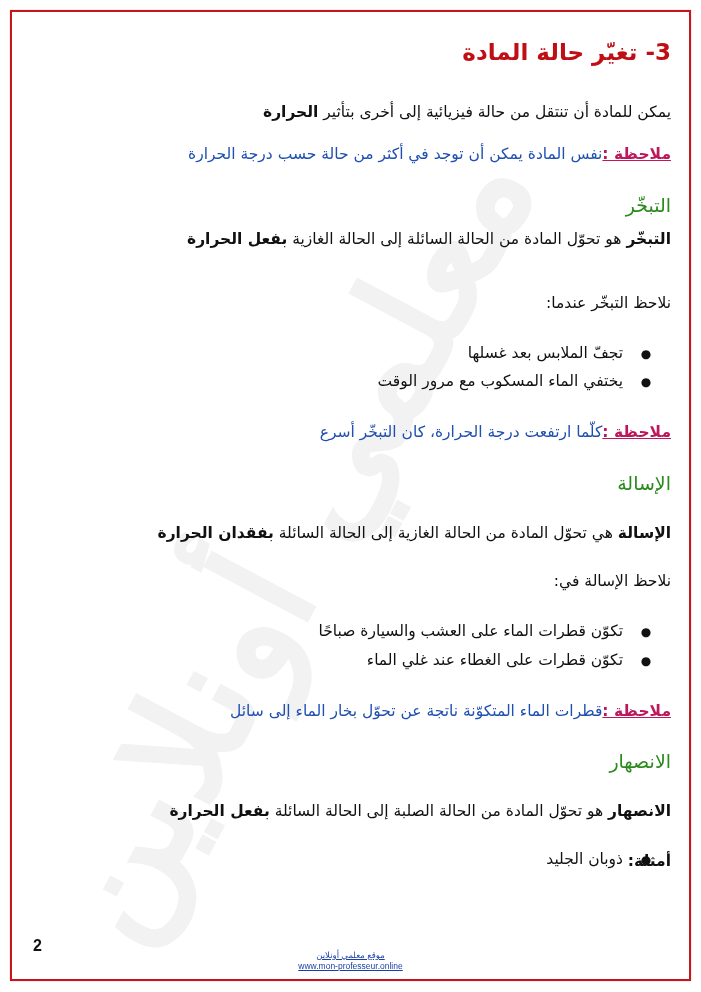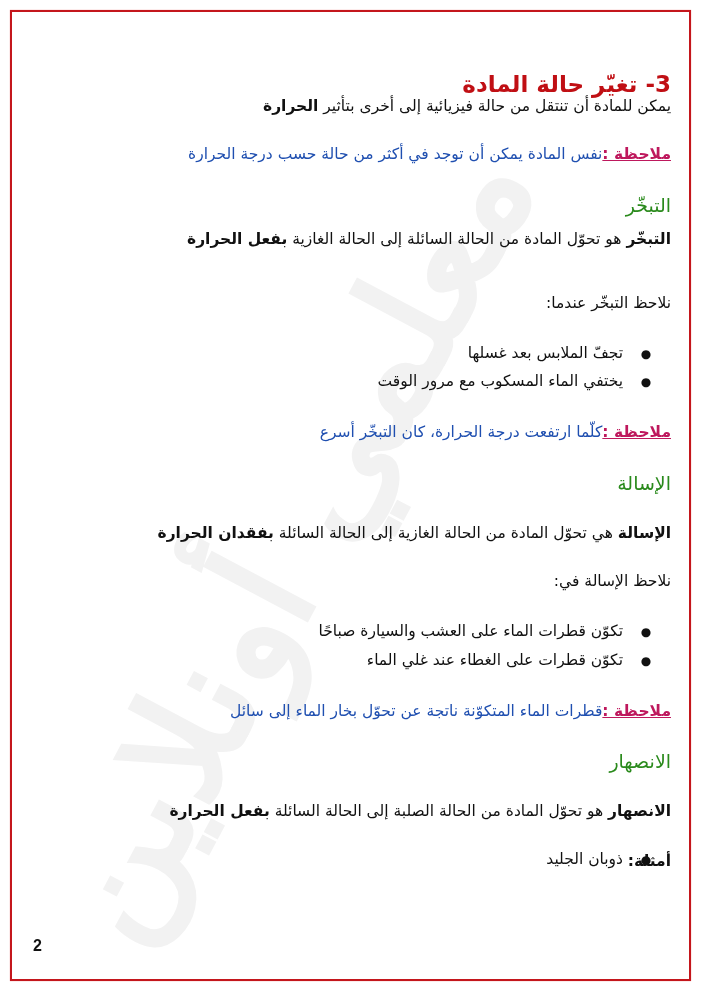--- a/index.html
+++ b/index.html
@@ -54,21 +54,20 @@
       right: 0;
       white-space: nowrap;
       font-size: 15.5px;
       line-height: 22px;
     }
     .title {
       font-size: 23px;
       font-weight: bold;
       color: #c00f14;
       line-height: 30px;
-      margin-top: 32px;
     }
     .subhead {
       font-size: 19px;
       color: #2a8a1c;
       line-height: 26px;
     }
     .note {
       color: #1f4fb0;
     }
     .note .note-label {
@@ -121,21 +120,21 @@
 <body>
 
 <div class="page-border"></div>
 
 <div class="watermark">معلمي أونلاين</div>
 
 <div class="content">
 
   <div class="line title" style="top:37px;">3- تغيّر حالة المادة</div>
 
-  <div class="line" style="top:95px;text-align:center;"><span>يمكن للمادة أن تنتقل من حالة فيزيائية إلى أخرى بتأثير </span><b>الحرارة</b></div>
+  <div class="line" style="top:101px;text-align:center;"><span>يمكن للمادة أن تنتقل من حالة فيزيائية إلى أخرى بتأثير </span><b>الحرارة</b></div>
 
   <div class="line note" style="top:143px;"><span class="note-label">ملاحظة :</span><span>نفس المادة يمكن أن توجد في أكثر من حالة حسب درجة الحرارة</span></div>
 
   <div class="line subhead" style="top:192px;">التبخّر</div>
 
   <div class="line" style="top:228px;"><b>التبخّر</b><span> هو تحوّل المادة من الحالة السائلة إلى الحالة الغازية </span><b>بفعل الحرارة</b></div>
 
   <div class="line" style="top:292px;">نلاحظ التبخّر عندما:</div>
 
   <div class="bullet" style="top:342px;"><span class="dot">●</span><span>تجفّ الملابس بعد غسلها</span></div>
@@ -160,13 +159,15 @@
 
   <div class="line" style="top:850px;margin-left:28px;"><b>أمثلة:</b></div>
 
   <div class="bullet" style="top:848px;"><span class="dot">●</span><span>ذوبان الجليد</span></div>
 
 </div>
 
 <div class="page-number">2</div>
 
 <div class="footer">
+  <a>موقع معلمي أونلاين</a>
+  <a title="www.mon-professeur.online">www.mon-professeur.online</a>
 </div>
 
 </body></html>

